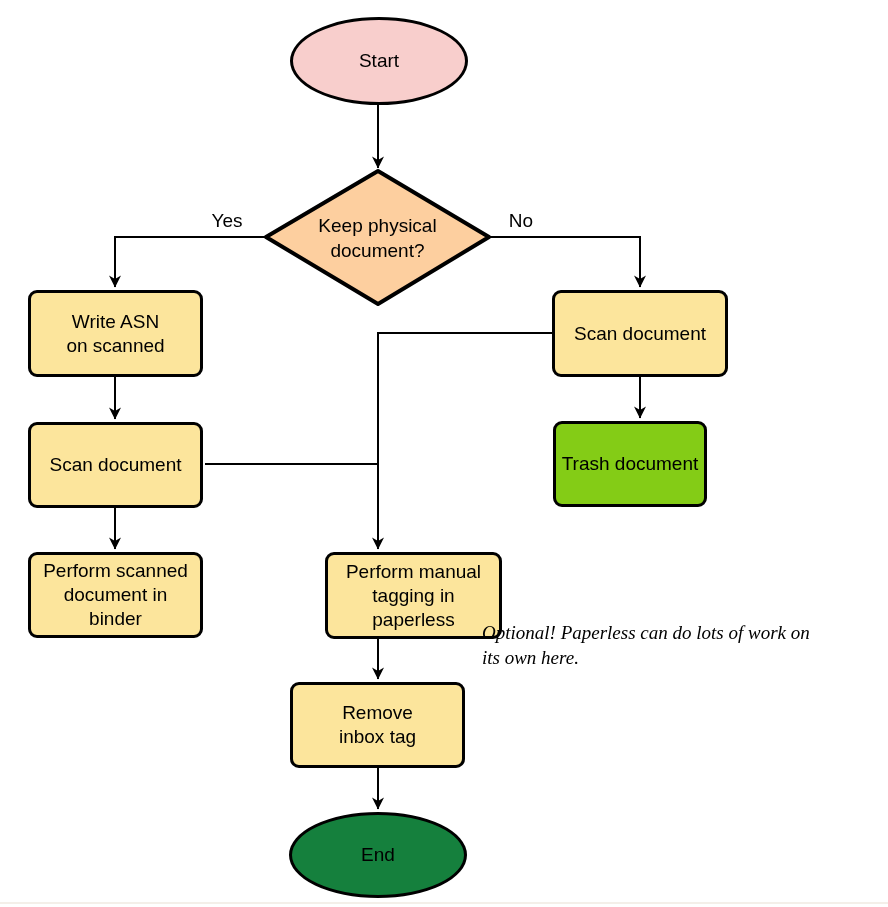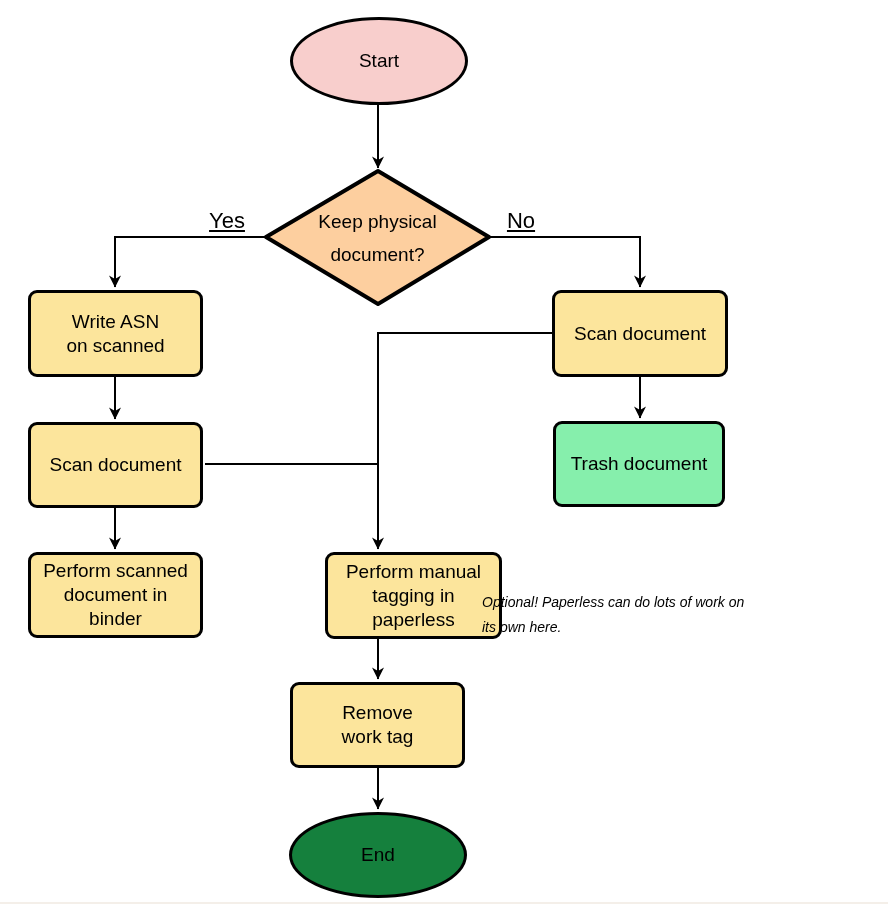--- a/index.html
+++ b/index.html
@@ -31,41 +31,41 @@
   }
   .node-label { white-space: pre-line; }
   .process { border-radius: 9px; }
   .terminal { border-radius: 50%; }
 
   .decision-label {
     position: absolute;
     left: 266px; top: 171px; width: 223px; height: 133px;
     display: flex; align-items: center; justify-content: center;
     text-align: center;
-    font-size: 19px; line-height: 33px;
+    font-size: 19px; line-height: 25px;
     white-space: pre-line;
   }
 
   .edge-label {
     position: absolute;
     transform: translate(-50%, -50%);
-    font-size: 22px;
+    font-size: 19px;
     line-height: 22px;
     background: #ffffff;
     padding: 0 2px;
-    text-decoration: underline;
   }
 
   .annotation {
     position: absolute;
-    left: 482px; top: 590px; width: 404px;
-    font-size: 14px;
+    left: 482px; top: 620px; width: 404px;
+    font-size: 19px;
     font-style: italic;
     line-height: 25px;
     white-space: pre-line;
+    font-family: Liberation Serif, serif;
   }
 
   .bottom-hairline {
     position: absolute;
     left: 0; top: 902px; width: 888px; height: 2px;
     background: #f4efe9;
   }
 </style>
 </head>
 <body>
@@ -112,33 +112,33 @@
   <div class="node process" style="left: 28px; top: 552px; width: 175px; height: 86px; background-color: rgb(252, 229, 156);">
     <span class="node-label">Perform scanned
 document in
 binder</span>
   </div>
 
   <div class="node process" style="left: 552px; top: 290px; width: 176px; height: 87px; background-color: rgb(252, 229, 156);">
     <span class="node-label">Scan document</span>
   </div>
 
-  <div class="node process" style="left: 553px; top: 421px; width: 172px; height: 86px; background-color: #86efac;">
+  <div class="node process" style="left: 553px; top: 421px; width: 154px; height: 86px; background-color: #84cc16;">
     <span class="node-label">Trash document</span>
   </div>
 
   <div class="node process" style="left: 290px; top: 552px; width: 177px; height: 87px; background-color: rgb(252, 229, 156); margin-left: 35px;">
     <span class="node-label">Perform manual
 tagging in
 paperless</span>
   </div>
 
   <div class="node process" style="left: 290px; top: 682px; width: 175px; height: 86px; background-color: rgb(252, 229, 156);">
     <span class="node-label">Remove
-work tag</span>
+inbox tag</span>
   </div>
 
   <div class="node terminal" style="left: 289px; top: 812px; width: 178px; height: 86px; background-color: #15803d;">
     <span class="node-label">End</span>
   </div>
 
   <div class="edge-label" style="left:227px; top:221px;">Yes</div>
   <div class="edge-label" style="left:521px; top:221px;">No</div>
 
   <div class="annotation">Optional! Paperless can do lots of work on

